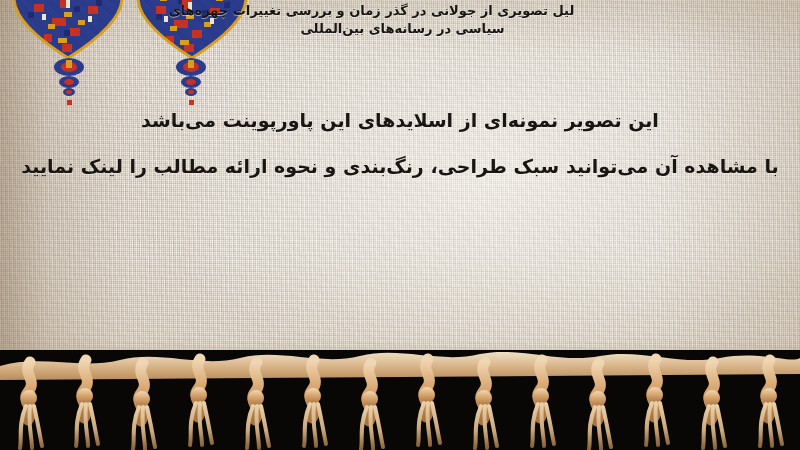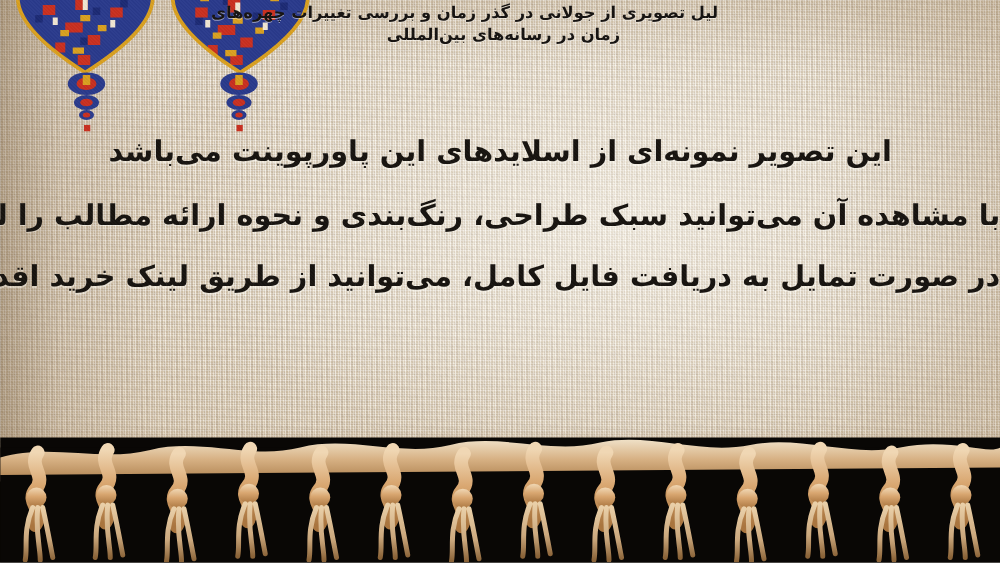--- a/index.html
+++ b/index.html
@@ -89,21 +89,21 @@
     white-space:nowrap;
   }
   .title .t-line{display:block;}
   .title .t-line.first{
     margin-right:62px; 
   }
 
   .body{
     position:absolute;top:108px;right:0;width:800px;
     color:#17130f;
-    font-size:23px;
+    font-size:19px;
     font-weight:700;
     line-height:1.30;
     text-align:center;
     text-shadow:0 1px 0 rgba(255,252,244,.45);
   }
   .body .b-line{display:block;white-space:nowrap;}
   .body .b-line.l1{margin-bottom:21px;}
   .body .b-line.l2{margin-bottom:19px;}
 
   
@@ -272,27 +272,26 @@
         <ellipse cx="23" cy="36" rx="3" ry="2" fill="#c93020"></ellipse>
         <rect x="21" y="44" width="5" height="5" fill="#c93020"></rect>
       </g>
     </svg>
   </div>
 
   <div class="text-layer">
 
     <div class="title">
       <span class="t-line first">لیل تصویری از جولانی در گذر زمان و بررسی تغییرات چهره‌های</span>
-      <span class="t-line">زمان در رسانه‌های بین‌المللی</span>
+      <span class="t-line">سیاسی در رسانه‌های بین‌المللی</span>
     </div>
 
     <div class="body">
       <span class="b-line l1">این تصویر نمونه‌ای از اسلایدهای این پاورپوینت می‌باشد</span>
       <span class="b-line l2">با مشاهده آن می‌توانید سبک طراحی، رنگ‌بندی و نحوه ارائه مطالب را لینک نمایید</span>
-      <span class="b-line l3">در صورت تمایل به دریافت فایل کامل، می‌توانید از طریق لینک خرید اقدام فرمایید</span>
     </div>
   </div>
 
   <div class="grain"></div>
 
   <div class="cloth-edge"></div>
   <div class="fringe-band"></div>
 
   <svg class="fringe-svg" viewBox="0 0 800 110" preserveAspectRatio="none">
     <defs>

